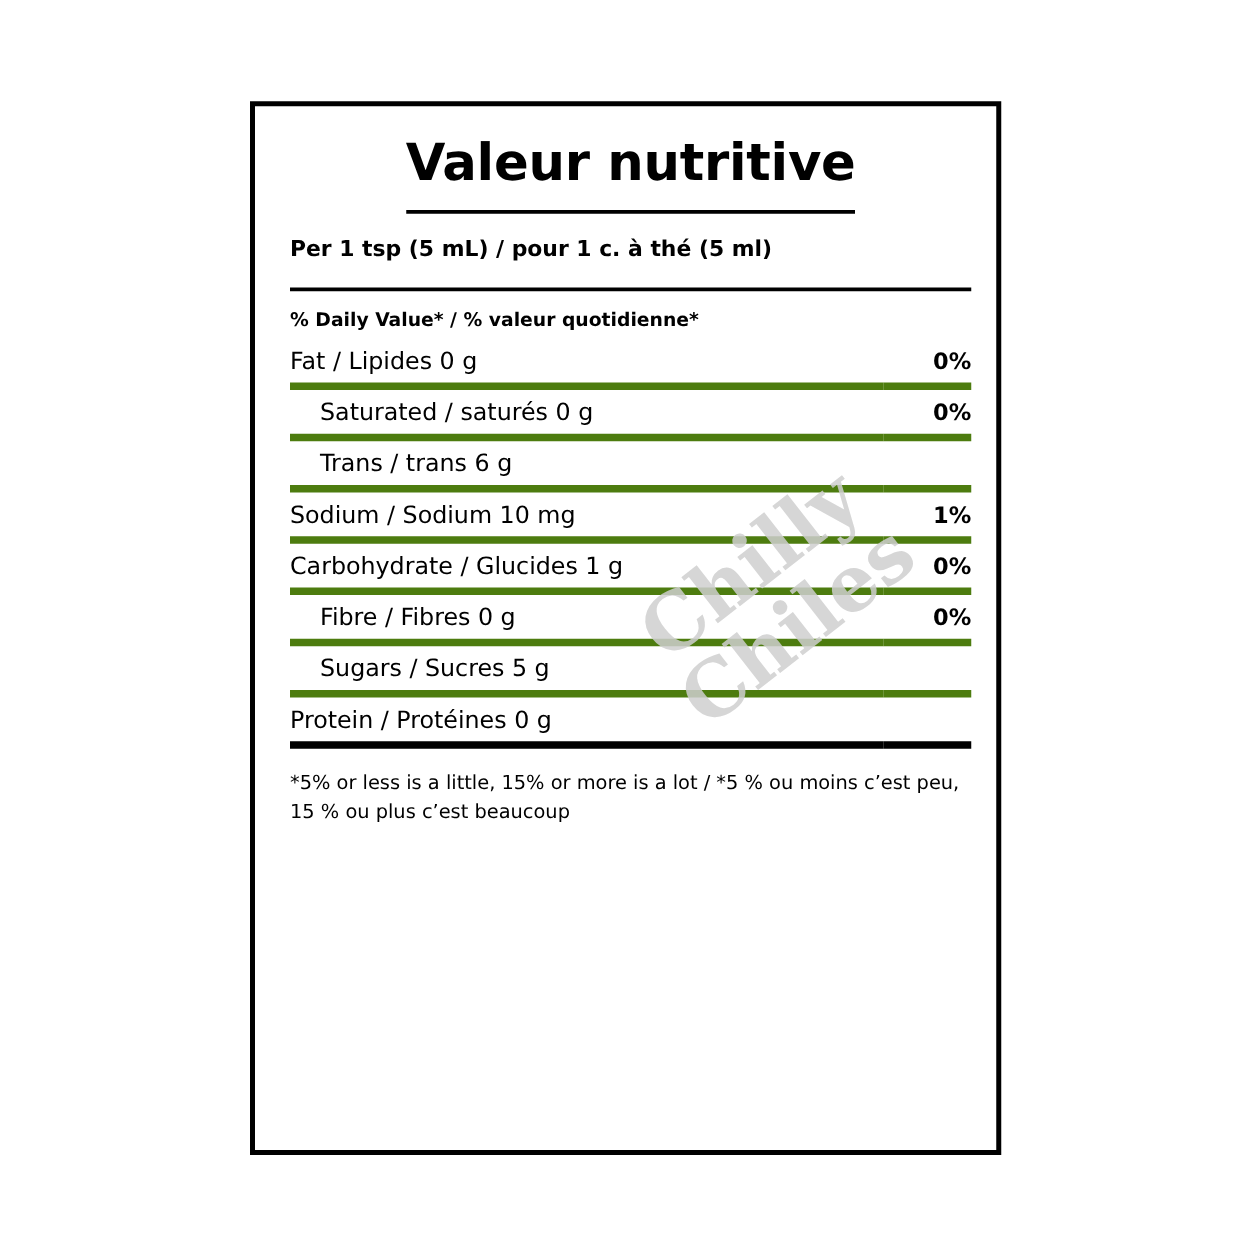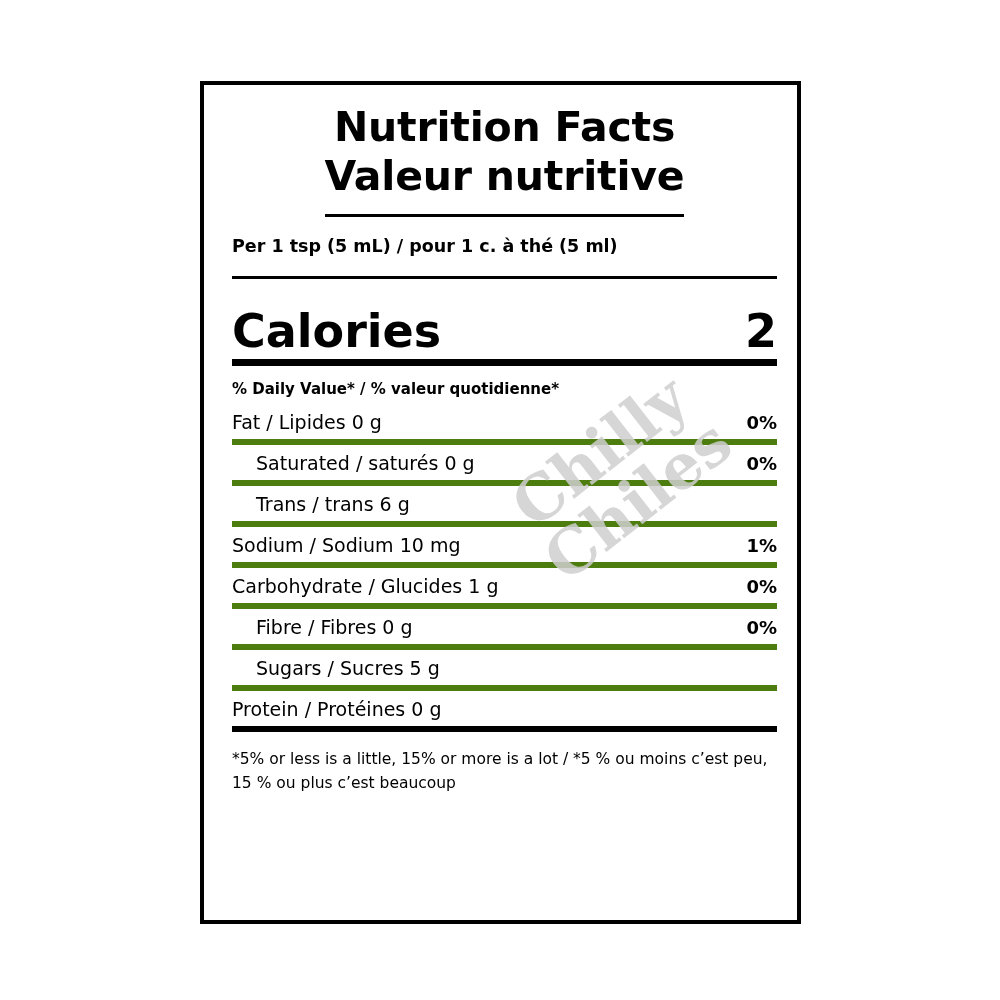--- a/index.html
+++ b/index.html
@@ -144,31 +144,26 @@
 </style>
 </head>
 <body>
 
 <div id="page">
 
   <div class="panel">
 
     <div class="inner">
 
-      <div class="title-en">Nutrition Facts</div>
       <div class="title-fr"><span class="u">Valeur nutritive</span></div>
 
       <div class="serving-row">
         <span class="serving-text">Per 1 tsp (5 mL) / pour 1 c. à thé (5 ml)</span>
       </div>
 
-      <div class="calories-row">
-        <div class="calories-label">Calories</div>
-        <div class="calories-value">2</div>
-      </div>
 
       <div class="dv-header">% Daily Value* / % valeur quotidienne*</div>
 
       <table class="nutrient-table">
         <tbody>
             <tr>
           <td>Fat / Lipides 0 g</td>
           <td class="val">0%</td>
         </tr>
         <tr>

